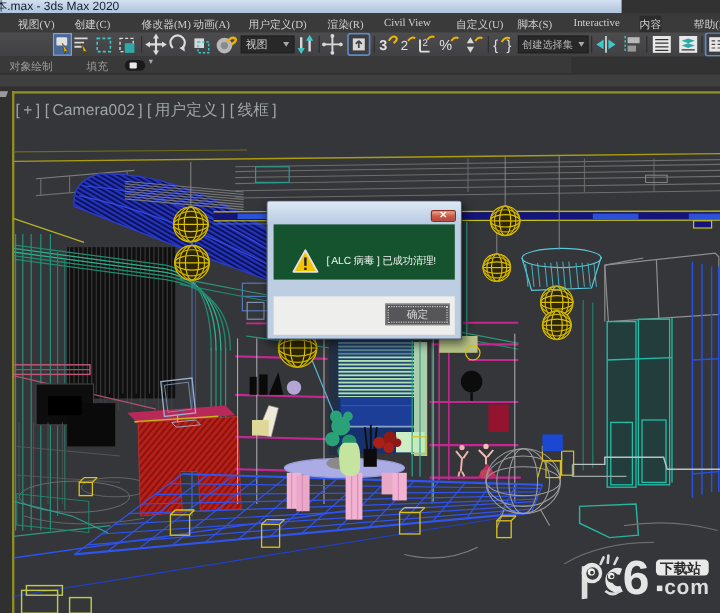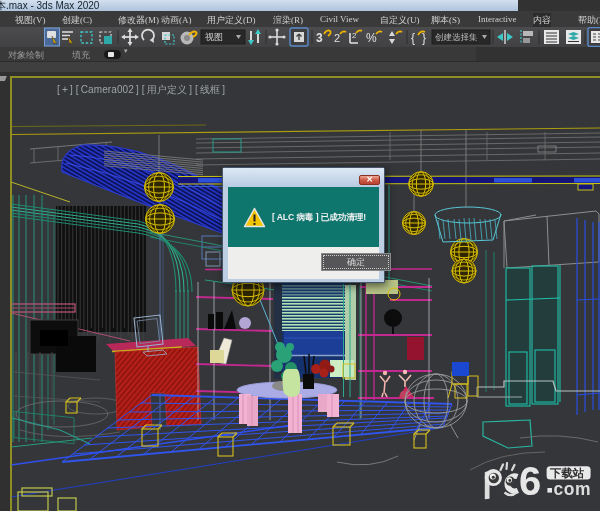--- a/index.html
+++ b/index.html
@@ -12,35 +12,35 @@
   .mi{position:absolute;top:3px;white-space:nowrap;font-family:Liberation Serif, serif;}
   #toolbar{position:absolute;left:0;top:27px;width:600px;height:20px;
     background:linear-gradient(#4c4c4e,#414143);padding-left:44px;}
   #row2{position:absolute;left:0;top:47px;width:476px;height:14px;background:#393939;
     color:#9b9b9b;font-size:9px;}
   #band{position:absolute;left:0;top:61px;width:600px;height:11px;background:#3f3f3f;
     border-top:1px solid #2c2c2c;box-sizing:border-box;}
   #vpzone{position:absolute;left:0;top:72px;width:600px;height:439px;background:#303030;}
   #viewport{position:absolute;left:10px;top:76px;width:590px;height:435px;
     background:#343639;border-left:2px solid #8e8e24;border-top:2px solid #8e8e24;box-sizing:border-box;}
-  #vplabel{position:absolute;left:25px;top:83px;color:#9fa4a4;font-size:10px;letter-spacing:0.1px;padding-left:32px;}
+  #vplabel{position:absolute;left:13px;top:83px;color:#9fa4a4;font-size:13px;letter-spacing:0.1px;}
   #scene{position:absolute;left:0;top:0;width:600px;height:511px;}
   
   #dlg{position:absolute;left:222px;top:167px;width:163px;height:116px;
     background:#bdcee3;border:1px solid #46566a;box-sizing:border-box;
     box-shadow:2px 3px 8px rgba(0,0,0,0.55);border-radius:3px 3px 0 0;}
   #dlgtitle{position:absolute;left:0;top:0;width:100%;height:19px;
     background:linear-gradient(#dce8f5,#b8cbe2);}
   #dlgclose{position:absolute;right:4px;top:6.5px;width:21px;height:10px;border-radius:2px;
     background:linear-gradient(#eda896,#cd5a46 50%,#b84434);border:1px solid #8a3020;box-sizing:border-box;
     color:#fff;font-size:8px;font-weight:bold;text-align:center;line-height:8px;}
-  #dlgbody{position:absolute;left:5px;top:19px;width:151px;height:60px;background:#0f766e;font-weight:bold;}
+  #dlgbody{position:absolute;left:5px;top:19px;width:151px;height:46px;background:#14532d;}
   #dlgtxt{position:absolute;left:44px;top:24.5px;color:#f2f2f2;font-size:8.6px;letter-spacing:-0.1px;white-space:nowrap;}
   #dlgbot{position:absolute;left:5px;top:79px;width:151px;height:32px;background:#eeeeec;}
-  #okbtn{position:absolute;left:93px;top:6px;width:70px;height:18px;background:#565658;
+  #okbtn{position:absolute;left:93px;top:6px;width:54px;height:18px;background:#565658;
     border:1px solid #888888;box-sizing:border-box;color:#d6d6d6;font-size:9px;
     text-align:center;line-height:16px;outline:1px dotted #cccccc;outline-offset:-3px;}
   #wmark{position:absolute;left:470px;top:453px;width:130px;height:58px;}
 </style>
 </head>
 <body>
 <div id="vpzone"></div>
 <div id="viewport"></div>
 <svg id="scene" width="600" height="511">
     <defs>

